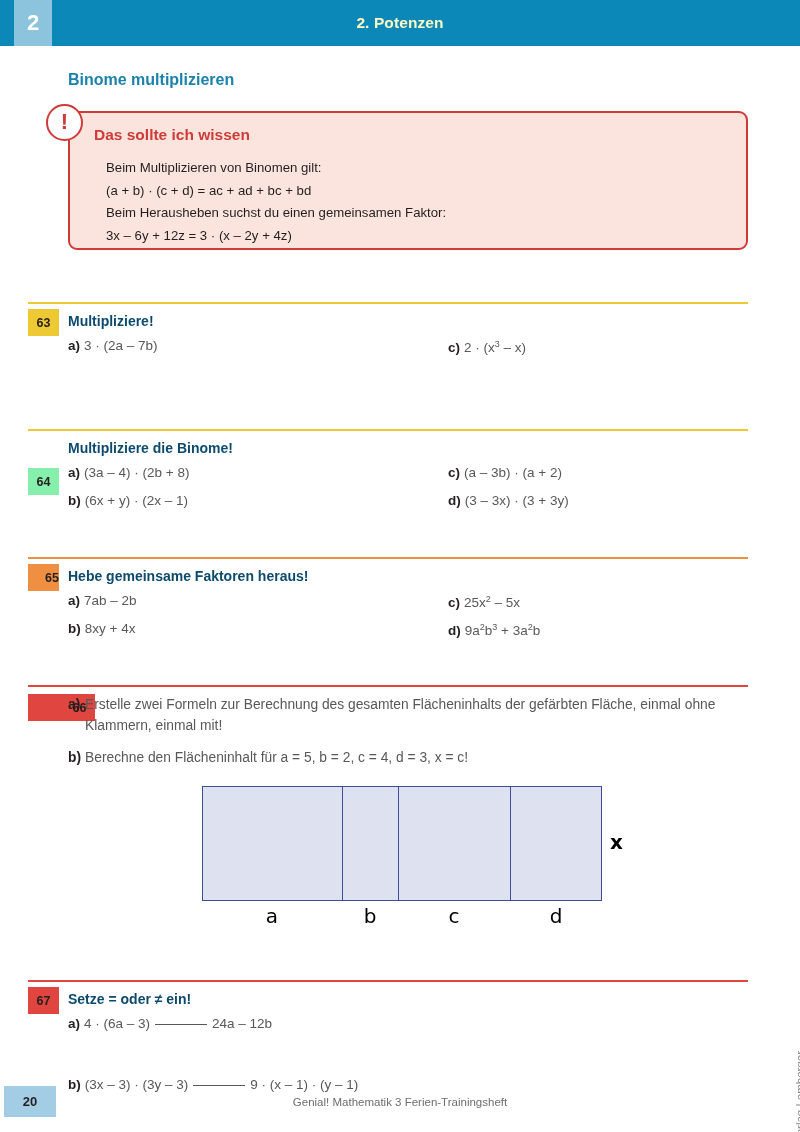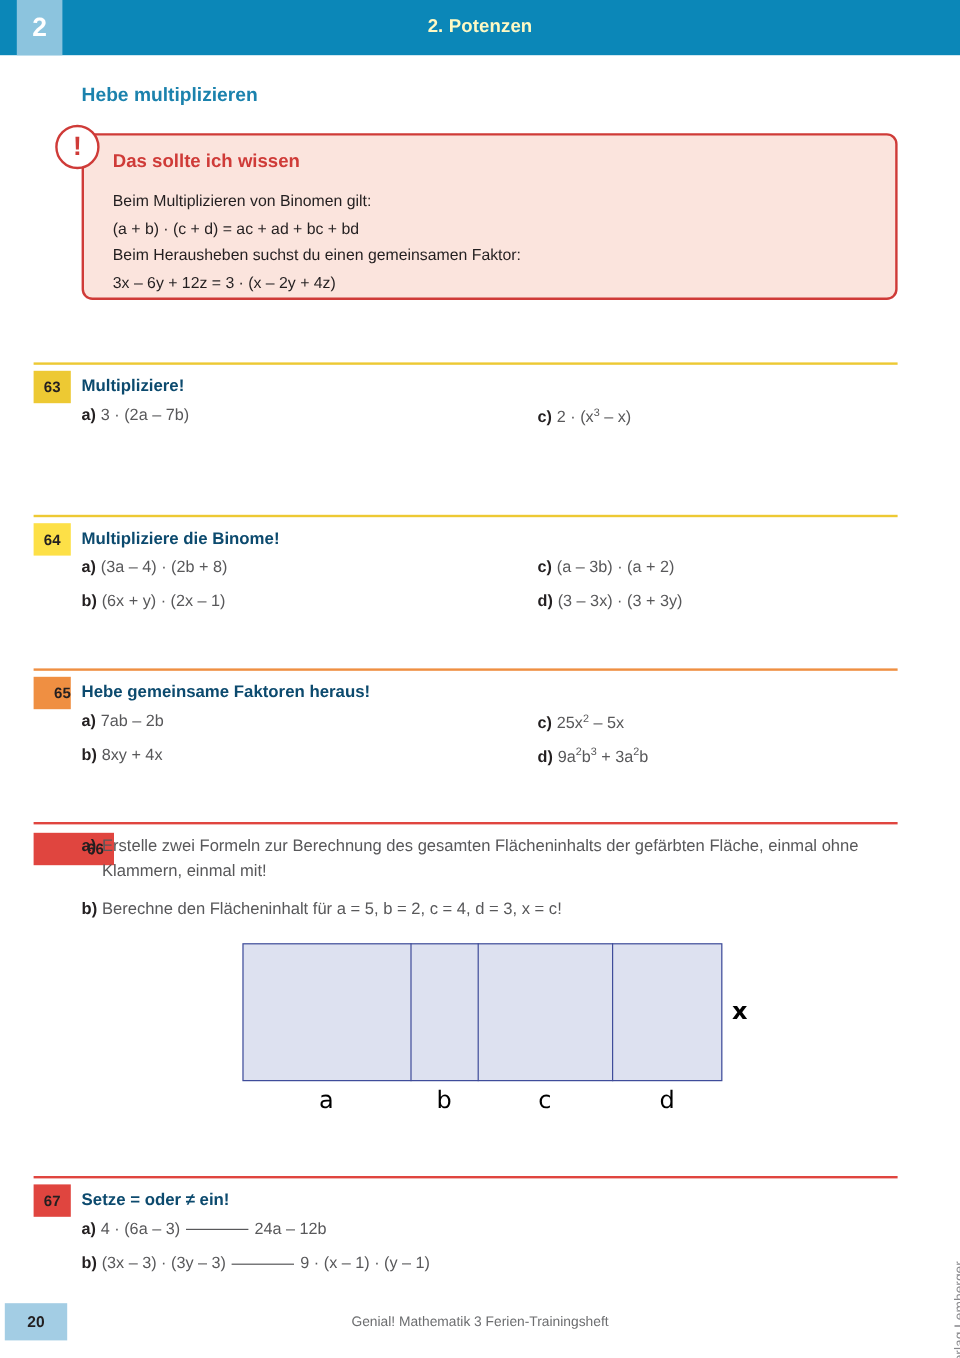--- a/index.html
+++ b/index.html
@@ -100,21 +100,21 @@
   }
   .infobox-title {
     position: absolute;
     left: 24px; top: 13px;
     color: #cf3b38;
     font-size: 15.5px;
     font-weight: bold;
   }
   .infobox-lines {
     position: absolute;
-    left: 24px; top: 44px;
+    left: 36px; top: 44px;
     right: 16px;
   }
   .infobox-lines .ln {
     color: #231f20;
     font-size: 13.2px;
     line-height: 22.5px;
     white-space: nowrap;
   }
 
   
@@ -289,21 +289,21 @@
 
 <div class="page">
 
   <div class="header">
     <div class="chapter-tab">
       <span class="chapter-tab-num">2</span>
     </div>
     <div class="header-title">2. Potenzen</div>
   </div>
 
-  <div class="section-title">Hebe multiplizieren</div>
+  <div class="section-title">Binome multiplizieren</div>
 
   <div class="infobox">
     <div class="infobox-title">Das sollte ich wissen</div>
     <div class="infobox-lines">
       <div class="ln">Beim Multiplizieren von Binomen gilt:</div>
       <div class="ln">(a + b) · (c + d) = ac + ad + bc + bd</div>
       <div class="ln">Beim Herausheben suchst du einen gemeinsamen Faktor:</div>
       <div class="ln">3x – 6y + 12z = 3 · (x – 2y + 4z)</div>
     </div>
   </div>
@@ -324,21 +324,21 @@
         </div>
         <div class="item col-right">
           <span class="lbl">c)</span><span>2 · (x<sup>3</sup> – x)</span>
         </div>
       </div>
     </div>
   </div>
 
   <div class="exercise" style="top:429px;">
     <div class="ex-rule" style="background:#edc933;"></div>
-    <div class="ex-badge" style="background:#fde047;">
+    <div class="ex-badge" style="background:#86efac;margin-top:32px;">
       <span>64</span>
     </div>
     <div class="ex-head">Multipliziere die Binome!</div>
     <div class="ex-items">
       <div class="ex-row">
         <div class="item col-left">
           <span class="lbl">a)</span><span>(3a – 4) · (2b + 8)</span>
         </div>
         <div class="item col-right">
           <span class="lbl">c)</span><span>(a – 3b) · (a + 2)</span>
@@ -415,21 +415,21 @@
     <div class="ex-badge" style="background:#e0453f;">
       <span>67</span>
     </div>
     <div class="ex-head">Setze = oder ≠ ein!</div>
     <div class="ex-items">
       <div class="ex-row" style="height:29px;">
         <div class="item col-left">
           <span class="lbl">a)</span><span>4 · (6a – 3)</span><span class="blank-line"></span><span>24a – 12b</span>
         </div>
       </div>
-      <div class="ex-row" style="height:29px;">
+      <div class="ex-row" style="height:29px;margin-top:32px;">
         <div class="item col-left">
           <span class="lbl">b)</span><span>(3x – 3) · (3y – 3)</span><span class="blank-line"></span><span>9 · (x – 1) · (y – 1)</span>
         </div>
       </div>
     </div>
   </div>
 
   <div class="copyright">© Bildungsverlag Lemberger</div>
 
   <div class="footer">

